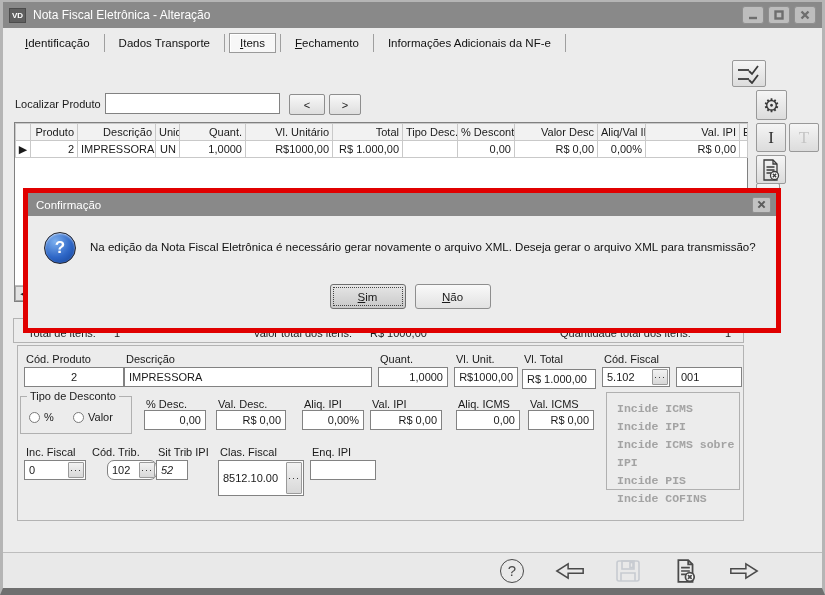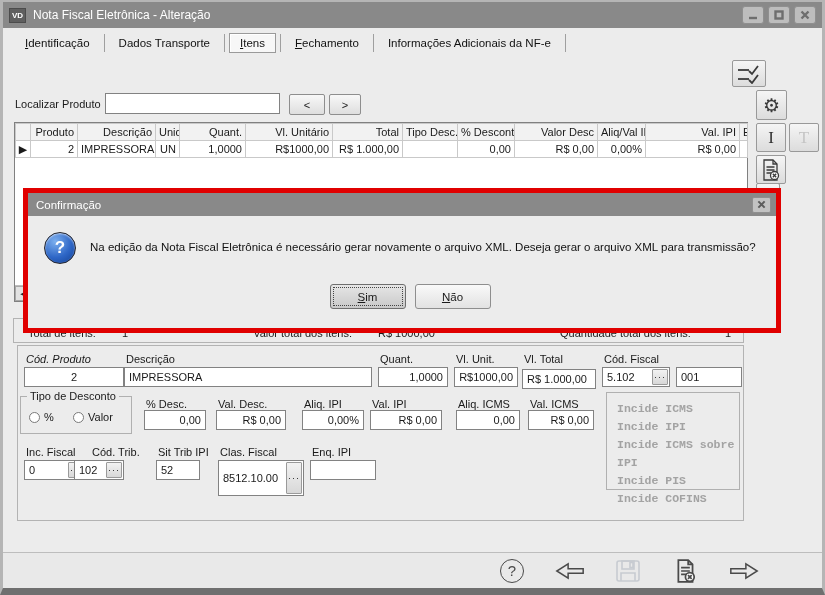--- a/index.html
+++ b/index.html
@@ -61,21 +61,21 @@
              border-radius:2px; display:flex; align-items:center; justify-content:center; }
   .toolbtn svg { fill:none; stroke:#3a3a3a; }
   .serif-glyph { font-family:"Liberation Serif", serif; font-size:17px; color:#333; }
   .serif-glyph.dim { color:#c4c4c4; }
   .gear-glyph { font-size:19px; color:#3a3a3a; line-height:1; }
 
   
   .totals { position:absolute; left:10px; top:316px; width:731px; height:25px; background:#ececec;
             border:1px solid #b3b3b3; display:flex; align-items:flex-end; justify-content:space-between;
             padding:0 12px 3px 14px; font-size:11px; }
-  .totpair { display:flex; gap:26px; }
+  .totpair { display:flex; gap:18px; }
   .totpair.wide { gap:34px; }
 
   
   .formpanel { position:absolute; left:14px; top:343px; width:727px; height:176px;
                background:#ececec; border:1px solid #b3b3b3; }
   .formpanel .lbl { font-size:11px; }
   .ellfld { padding-right:26px; }
   .ellbtn { position:absolute; right:1px; top:1px; bottom:1px; width:16px;
             background:linear-gradient(#f2f2f2,#d8d8d8); border:1px solid #9a9a9a; border-radius:1px;
             display:flex; align-items:center; justify-content:center; font-size:9px; line-height:1;
@@ -260,21 +260,21 @@
         <span>R$ 1000,00</span>
       </span>
     <span class="totpair wide">
         <span>Quantidade total dos itens:</span>
         <span>1</span>
       </span>
   </div>
 
   <div class="formpanel">
 
-    <div class="lbl" style="left:8px; top:7px;font-style:italic;">Cód. Produto</div>
+    <div class="lbl" style="left:8px; top:7px;">Cód. Produto</div>
     <div class="fld c" style="left:6px; top:21px; width:100px; height:20px;">2</div>
     <div class="lbl" style="left:108px; top:7px;">Descrição</div>
     <div class="fld" style="left:106px; top:21px; width:248px; height:20px;">IMPRESSORA</div>
     <div class="lbl" style="left:362px; top:7px;">Quant.</div>
     <div class="fld r" style="left:360px; top:21px; width:70px; height:20px;">1,0000</div>
     <div class="lbl" style="left:438px; top:7px;">Vl. Unit.</div>
     <div class="fld r" style="left:436px; top:21px; width:64px; height:20px;">R$1000,00</div>
     <div class="lbl" style="left:506px; top:7px;">Vl. Total</div>
     <div class="fld" style="left:504px; top:23px; width:74px; height:20px;">R$ 1.000,00</div>
     <div class="lbl" style="left:586px; top:7px;">Cód. Fiscal</div>
@@ -308,26 +308,26 @@
     <div class="fld r" style="left:438px; top:64px; width:64px; height:20px;">0,00</div>
     <div class="lbl" style="left:512px; top:52px;">Val. ICMS</div>
     <div class="fld r" style="left:510px; top:64px; width:66px; height:20px;">R$ 0,00</div>
 
     <div class="lbl" style="left:8px; top:100px;">Inc. Fiscal</div>
     <div class="fld ellfld" style="left:6px; top:114px; width:62px; height:20px;">
         <span>0</span>
       <span class="ellbtn">···</span>
       </div>
     <div class="lbl" style="left:74px; top:100px;">Cód. Trib.</div>
-    <div class="fld ellfld" style="left:56px; top:114px; width:50px; height:20px;">
+    <div class="fld ellfld" style="left:89px; top:114px; width:50px; height:20px;border-radius:7px;">
         <span>102</span>
       <span class="ellbtn">···</span>
       </div>
     <div class="lbl" style="left:140px; top:100px;">Sit Trib IPI</div>
-    <div class="fld" style="left:138px; top:114px; width:44px; height:20px;">52</div>
+    <div class="fld" style="left:138px; top:114px; width:32px; height:20px;font-style:italic;">52</div>
     <div class="lbl" style="left:202px; top:100px;">Clas. Fiscal</div>
     <div class="fld ellfld" style="left:200px; top:114px; width:86px; height:36px;">
         <span>8512.10.00</span>
       <span class="ellbtn">···</span>
       </div>
     <div class="lbl" style="left:294px; top:100px;">Enq. IPI</div>
     <div class="fld" style="left:292px; top:114px; width:66px; height:20px;"></div>
 
     <div class="incide-box">
       <div>Incide ICMS</div>

